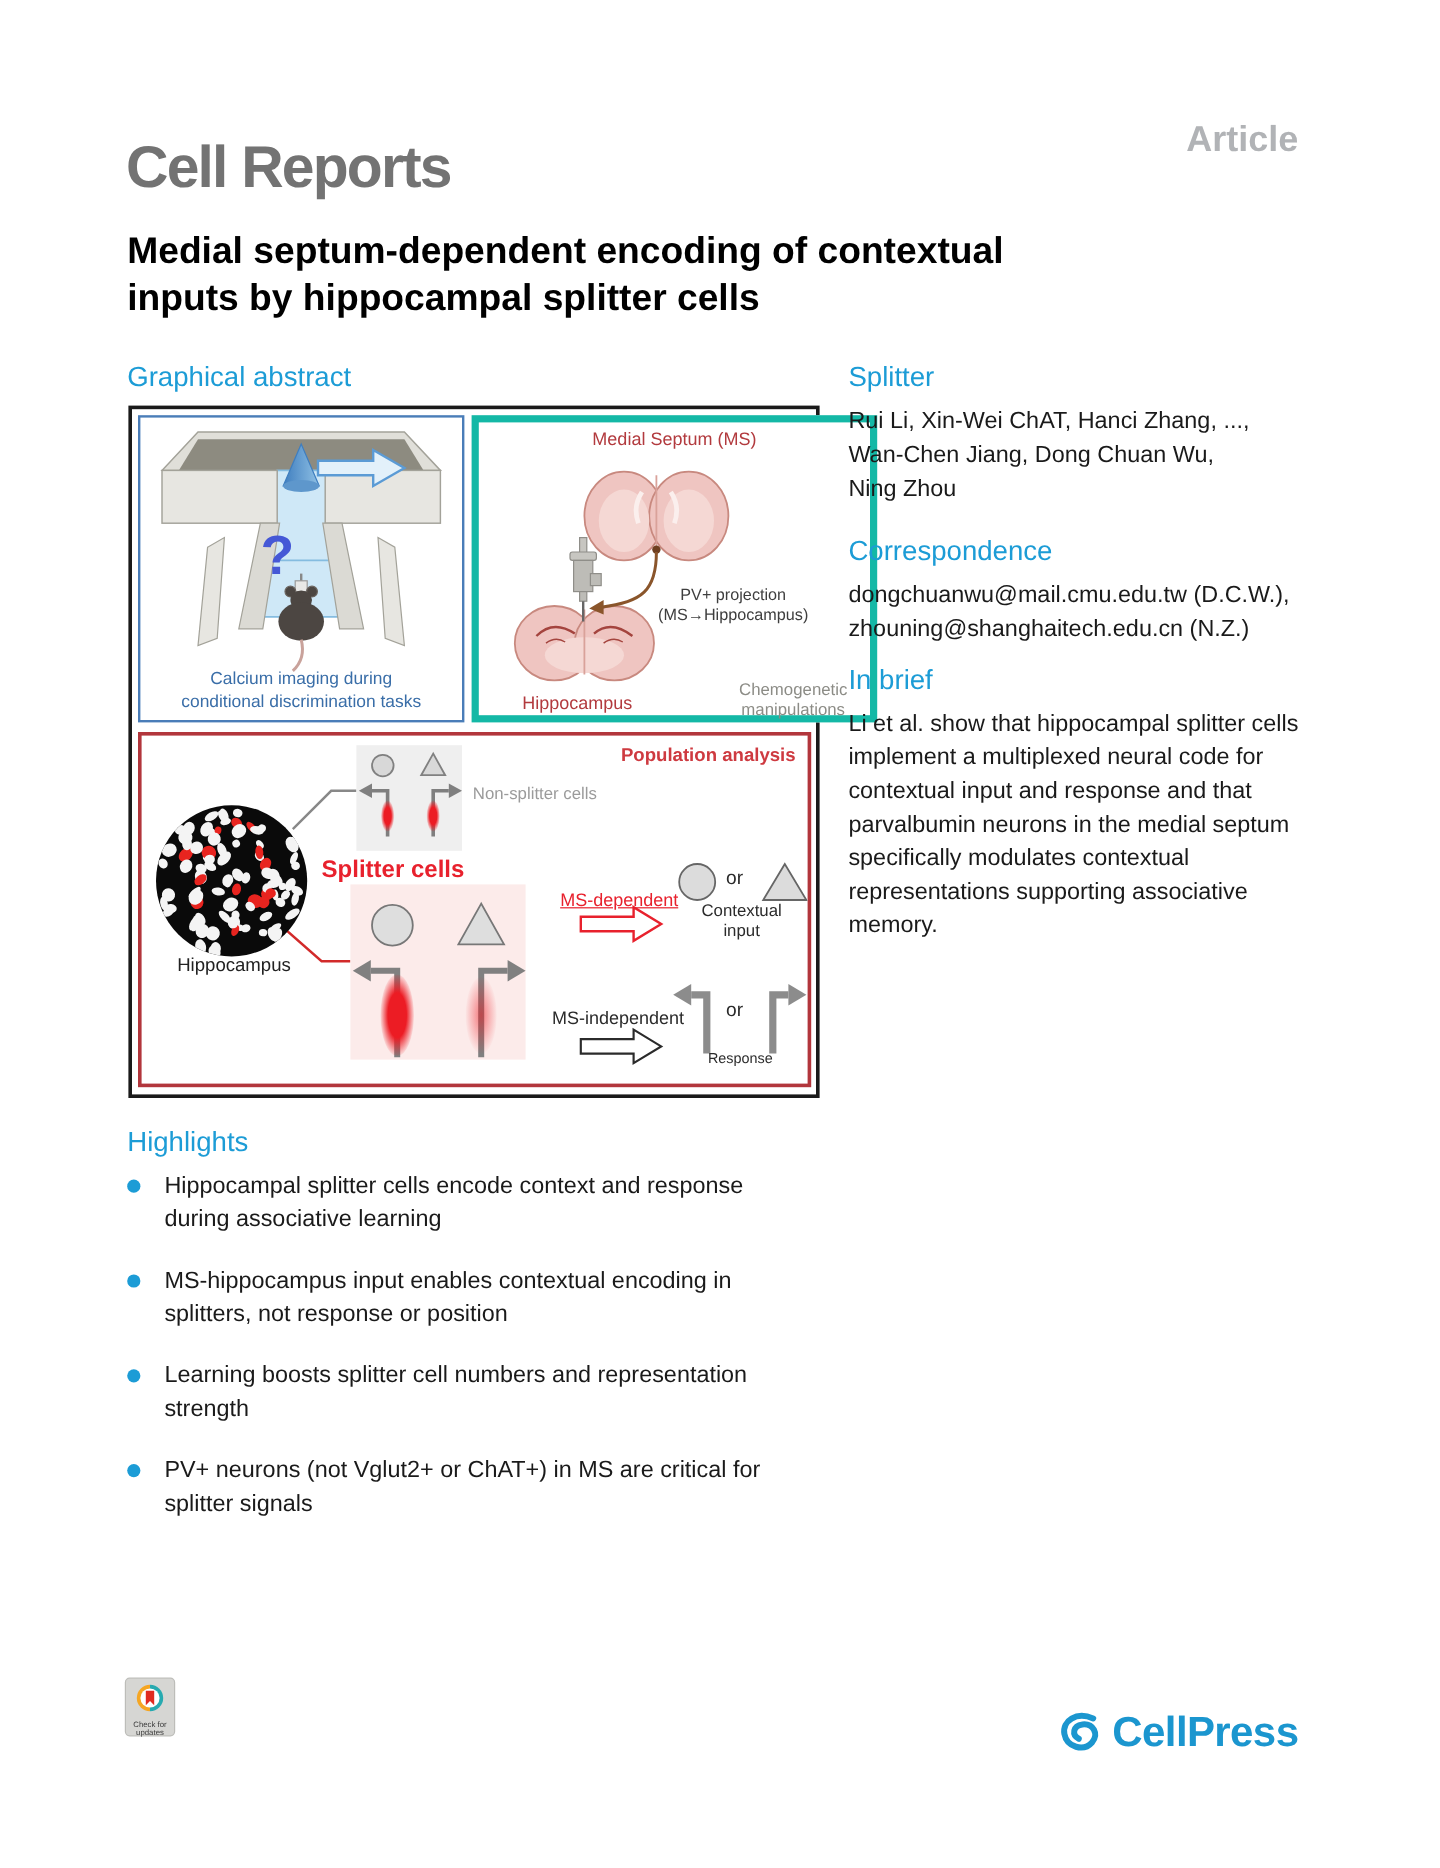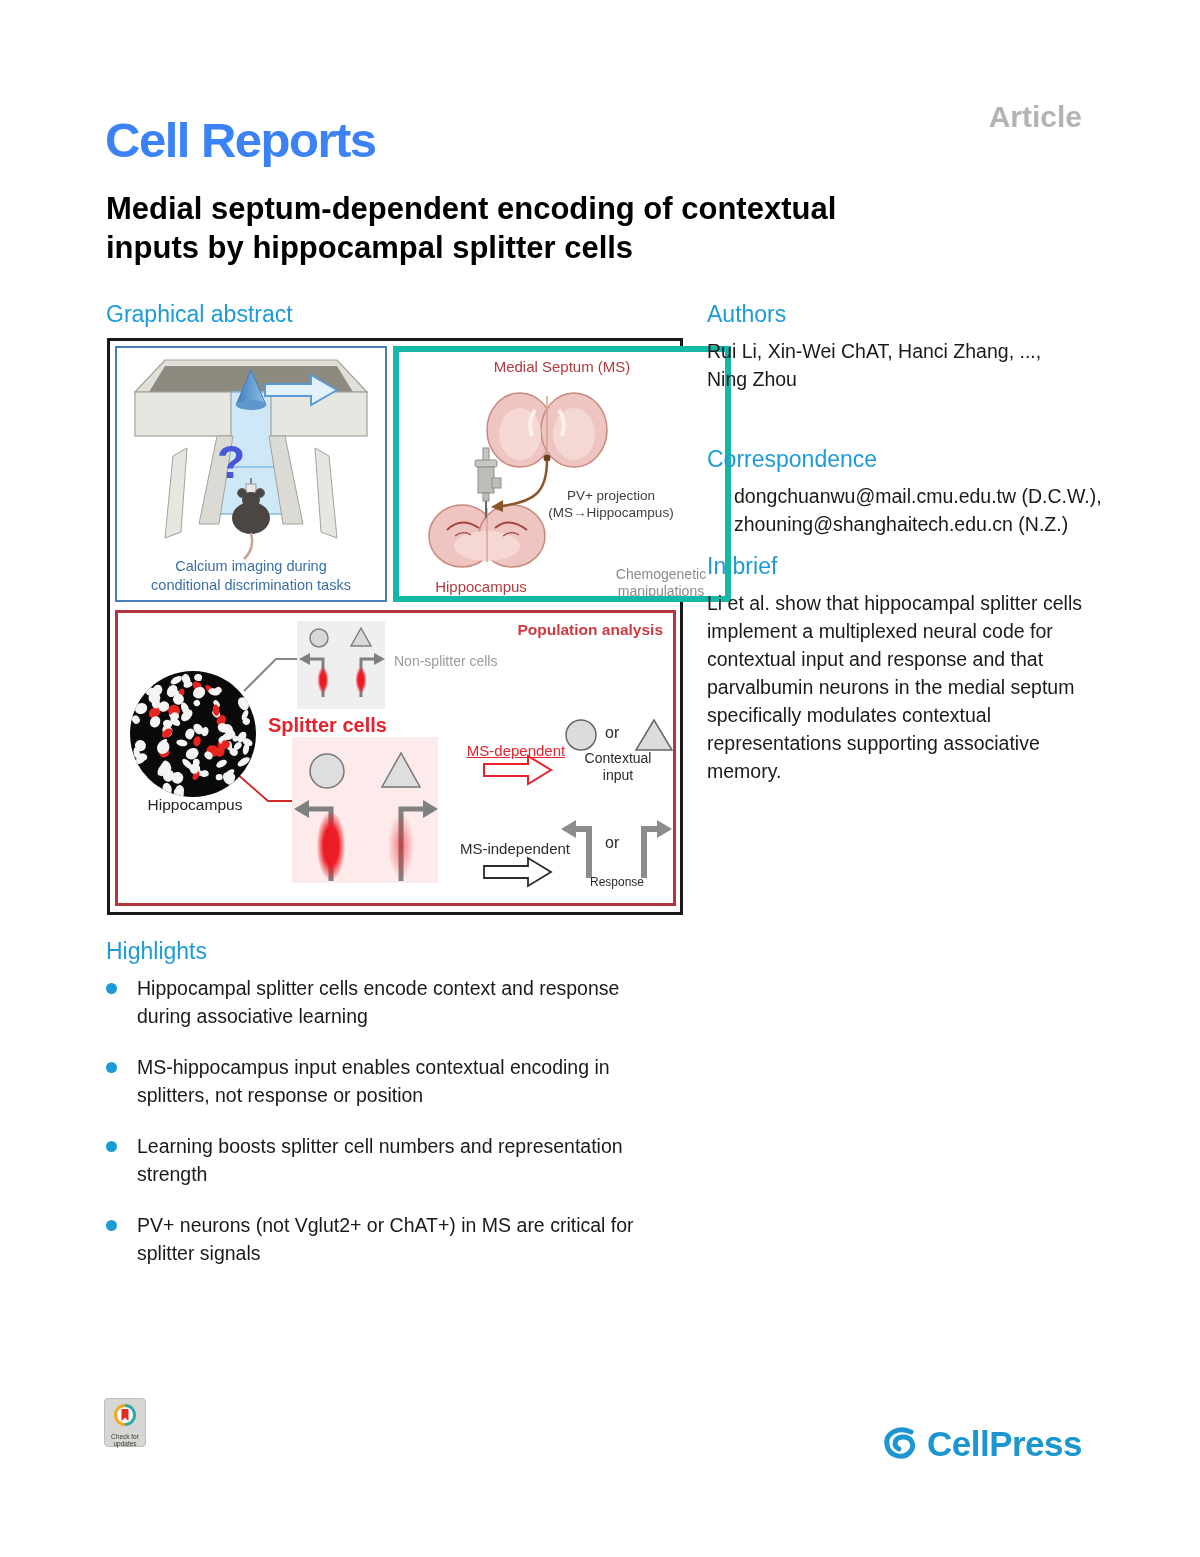--- a/index.html
+++ b/index.html
@@ -2,33 +2,33 @@
 <html><head>
 <meta charset="utf-8">
 <style>
   html,body{margin:0;padding:0;background:#ffffff;}
   .page{position:relative;width:1200px;height:1557px;background:#fff;overflow:hidden;
         font-family:"Liberation Sans", sans-serif;color:#111;}
   .abs{position:absolute;}
 
   
   .article-tag{top:100px;right:118px;font-size:30px;font-weight:bold;color:#b1b3b6;margin-left:48px;}
-  .journal-logo{top:112px;left:105px;font-size:49px;font-weight:bold;color:#3b82f6;letter-spacing:-1.5px;}
+  .journal-logo{top:112px;left:105px;font-size:49px;font-weight:bold;color:#737373;letter-spacing:-1.5px;}
   .paper-title{top:190px;left:106px;width:980px;font-size:31px;font-weight:bold;line-height:1.25;color:#000;}
 
   .sec-head{font-size:23px;color:#1c9cd6;font-weight:400;}
 
   
   .ga-head{top:301px;left:106px;}
   .authors-head{top:301px;left:707px;}
   .body-txt{font-size:19.5px;line-height:28px;color:#1a1a1a;}
   .authors-lines{top:337px;left:707px;width:400px;}
   .corr-head{top:446px;left:707px;}
   .corr-lines{top:482px;left:707px;width:400px;}
-  .corr-lines a{color:#1a1a1a;text-decoration:none;margin-left:27px;}
+  .corr-lines a{color:#1a1a1a;text-decoration:none;}
   .brief-head{top:553px;left:707px;}
   .brief-text{top:589px;left:707px;width:398px;}
 
   
   .figure{top:338px;left:107px;width:576px;height:577px;border:3px solid #1a1a1a;background:#fff;box-sizing:border-box;}
   .panel{position:absolute;box-sizing:border-box;background:#fff;}
   .panel svg{position:absolute;left:0;top:0;}
   .panel-a{left:5px;top:5px;width:272px;height:256px;border:2px solid #4a7db8;}
   .panel-b{left:283px;top:5px;width:338px;height:256px;border:6px solid #14b8a6;}
   .panel-c{left:5px;top:269px;width:561px;height:296px;border:3px solid #b2363c;}
@@ -350,23 +350,24 @@
       <div class="ptxt or-txt or1">or</div>
       <div class="ptxt or-txt or2">or</div>
       <div class="ptxt ctx-lines">
         <div>Contextual</div>
         <div>input</div>
       </div>
       <div class="ptxt resp-label">Response</div>
     </div>
   </div>
 
-  <div class="abs sec-head authors-head">Authors</div>
+  <div class="abs sec-head authors-head">Splitter</div>
   <div class="abs body-txt authors-lines">
     <div>Rui Li, Xin-Wei ChAT, Hanci Zhang, ...,</div>
+    <div>Wan-Chen Jiang, Dong Chuan Wu,</div>
     <div>Ning Zhou</div>
   </div>
 
   <div class="abs sec-head corr-head">Correspondence</div>
   <div class="abs body-txt corr-lines">
     <div><a href="#">dongchuanwu@mail.cmu.edu.tw (D.C.W.),</a></div>
     <div><a href="#">zhouning@shanghaitech.edu.cn (N.Z.)</a></div>
   </div>
 
   <div class="abs sec-head brief-head">In brief</div>

